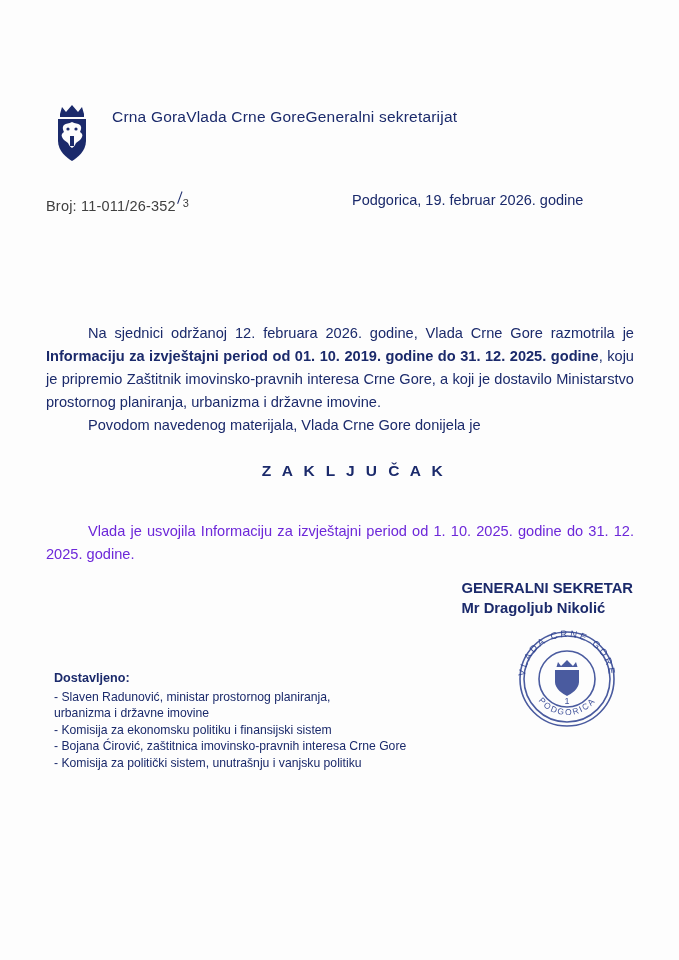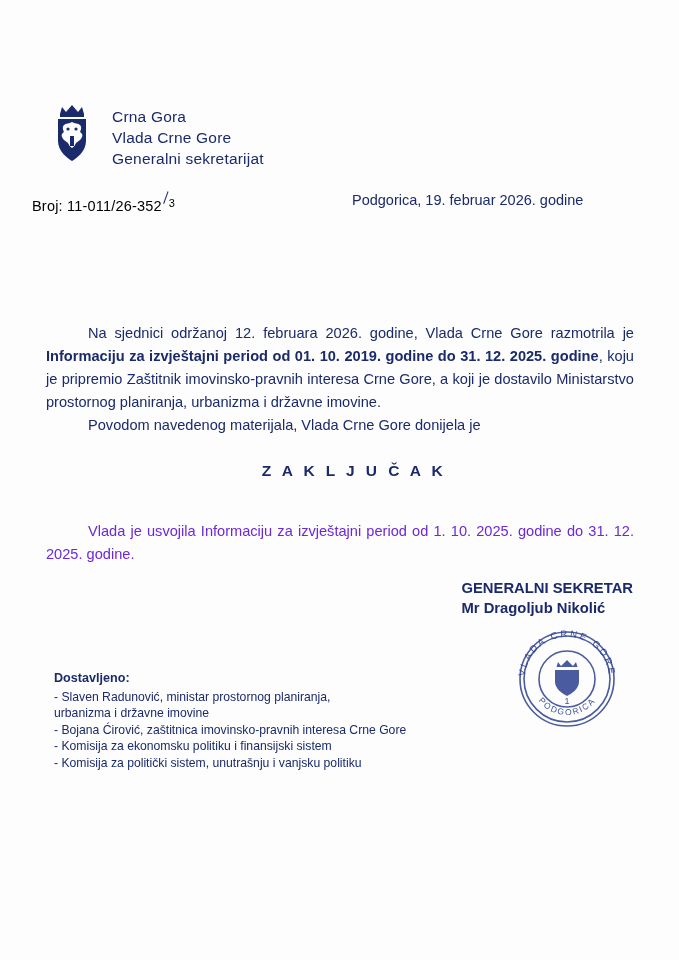--- a/index.html
+++ b/index.html
@@ -33,38 +33,38 @@
   .emblem {
     width: 52px;
     height: 66px;
     margin-right: 14px;
     position: relative;
   }
   .emblem svg { display: block; }
 
   .header-lines {
     display: flex;
-    flex-direction: column;
+    flex-direction: row;
     justify-content: flex-start;
     padding-top: 6px;
   }
   .header-lines div {
     font-size: 15.5px;
     line-height: 21px;
     color: #1b2a6b;
     letter-spacing: .2px;
   }
 
   
   .refline {
     position: absolute;
-    left: 32px;
+    left: 46px;
     top: 195px;
     font-size: 14.5px;
-    color: #000000;
+    color: #404040;
     letter-spacing: .2px;
   }
   .frac {
     display: inline-block;
     position: relative;
     width: 14px;
     height: 16px;
     vertical-align: baseline;
   }
   .frac .bar {
@@ -248,19 +248,19 @@
       </g>
       <text x="59" y="84" text-anchor="middle" font-family="Liberation Sans, sans-serif" font-size="9" fill="#2b3f8f" opacity="0.9">1</text>
     </svg>
   </div>
 
   <div class="dist">
     <div class="dist-title">Dostavljeno:</div>
     <ul>
       <li>- Slaven Radunović, ministar prostornog planiranja,
   urbanizma i državne imovine</li>
+      <li>- Komisija za ekonomsku politiku i finansijski sistem</li>
       <li>- Bojana Ćirović, zaštitnica imovinsko-pravnih interesa Crne Gore</li>
-      <li>- Komisija za ekonomsku politiku i finansijski sistem</li>
       <li>- Komisija za politički sistem, unutrašnju i vanjsku politiku</li>
     </ul>
   </div>
 
 </div>
 
 </body></html>

